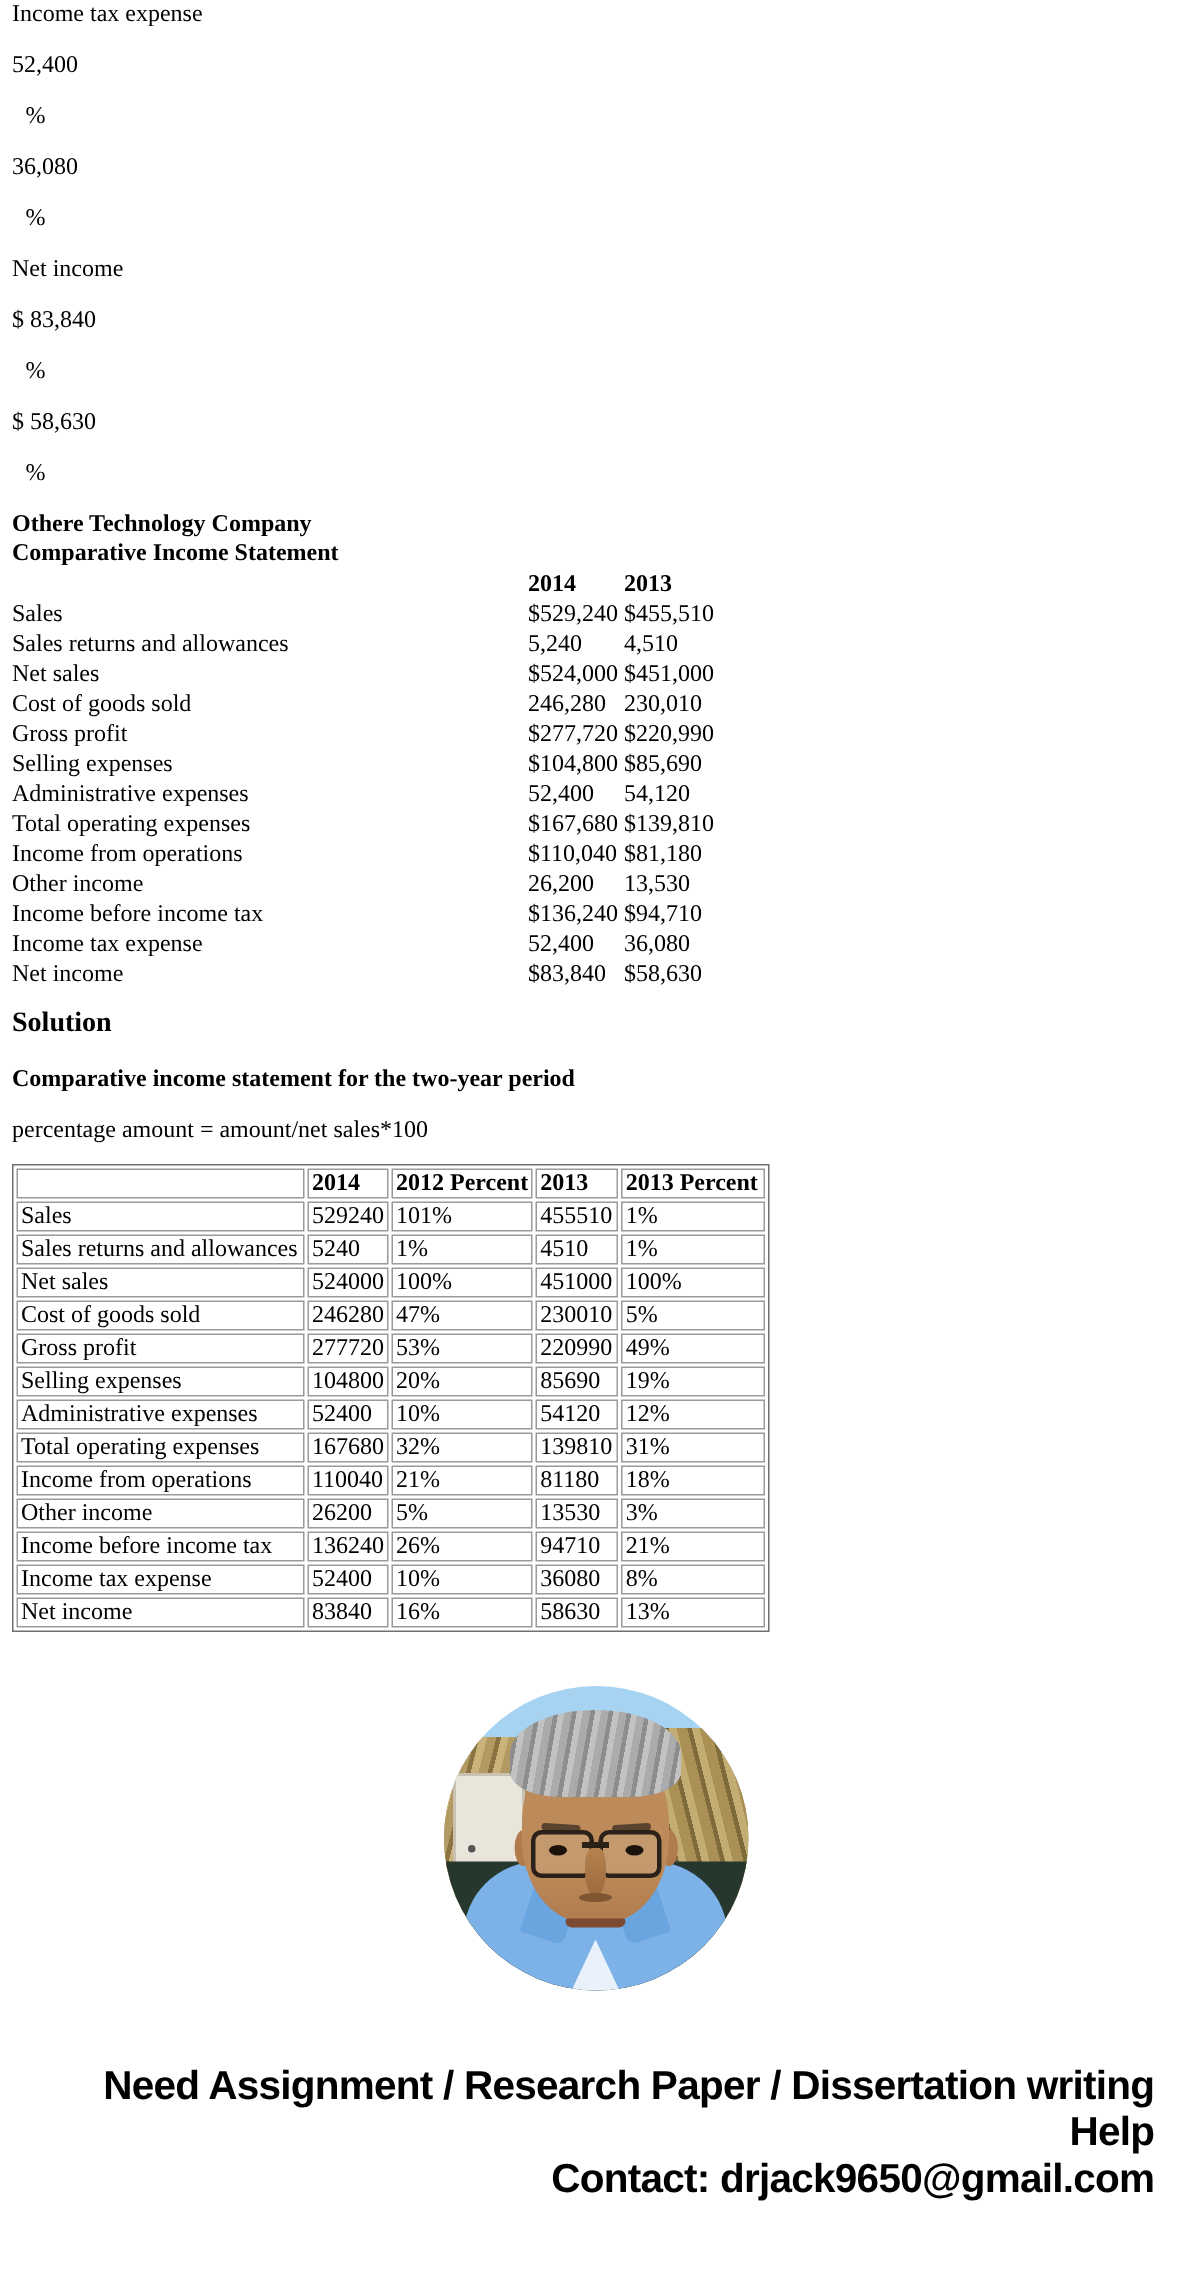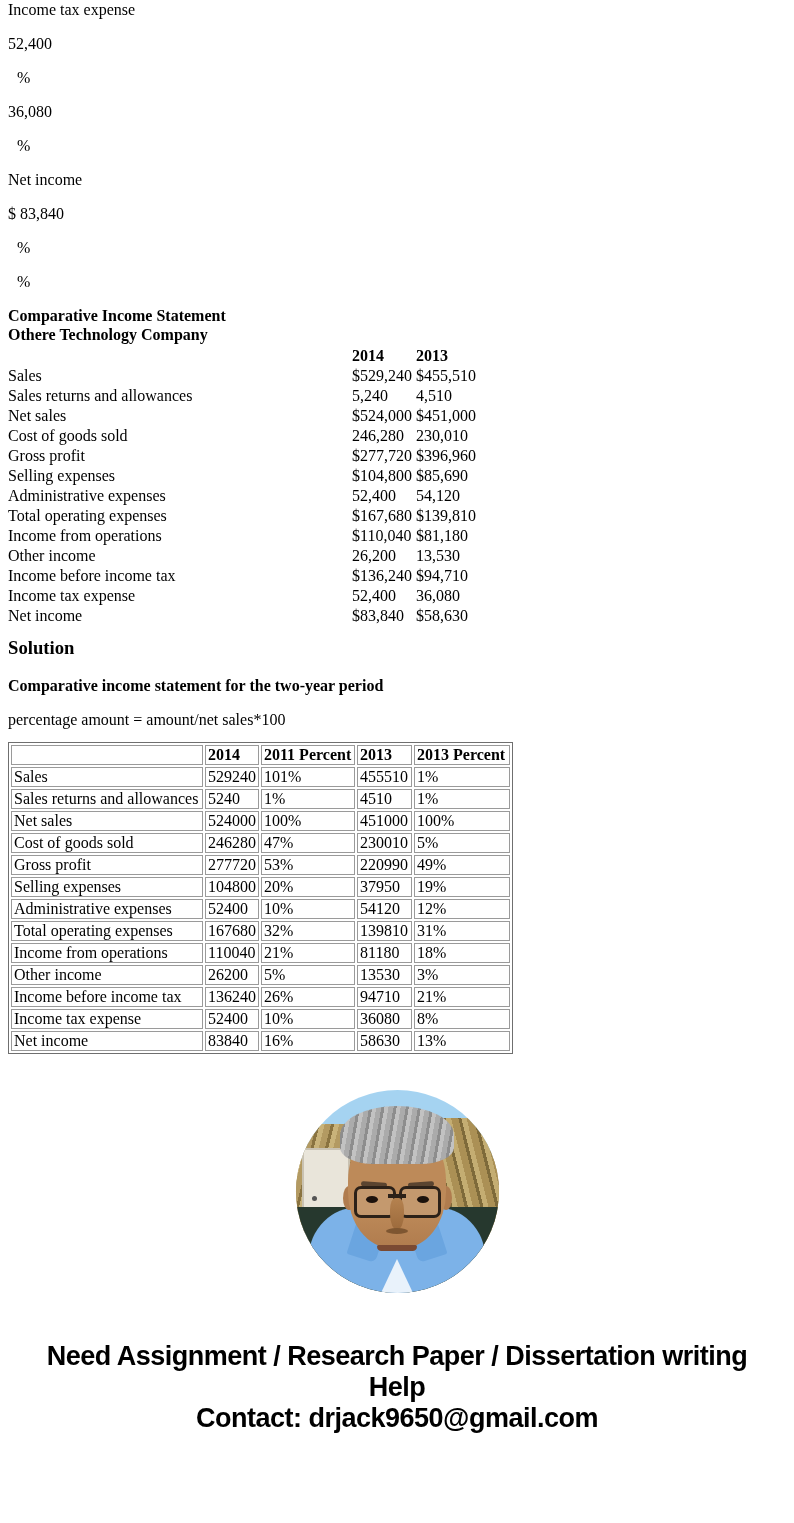--- a/index.html
+++ b/index.html
@@ -88,21 +88,21 @@
     background:#7e5631; border-radius:50%; }
   .mouth { left:50%; top:155px; transform:translateX(-50%); width:40px; height:6px;
     background:#7a4a33; border-radius:3px 3px 8px 8px; }
 
   
   .footer {
     margin:48px auto 0 auto; max-width:745px; text-align:center;
     font-family:"Liberation Sans", sans-serif; font-weight:bold;
     font-size:27px; line-height:31px; letter-spacing:-0.5px; color:#000;
   }
-  .footer p { margin:0; }
+  .footer p { margin:0;text-align:right; }
 </style>
 </head>
 <body>
 
 <div>
 
     <p class="doc-line">Income tax expense</p>
 
     <p class="doc-line">52,400</p>
 
@@ -111,28 +111,29 @@
     <p class="doc-line">36,080</p>
 
     <p class="doc-line indent">%</p>
 
     <p class="doc-line">Net income</p>
 
     <p class="doc-line">$ 83,840</p>
 
     <p class="doc-line indent">%</p>
 
+    <p class="doc-line">$ 58,630</p>
 
     <p class="doc-line indent">%</p>
 
 </div>
 
 <div class="statement-heading">
+  <div>Othere Technology Company</div>
   <div>Comparative Income Statement</div>
-  <div>Othere Technology Company</div>
 </div>
 
 <table class="statement">
   <thead>
     <tr>
       <td class="c1"></td>
       <td class="c2 b">2014</td>
       <td class="b">2013</td>
     </tr>
   </thead>
@@ -158,21 +159,21 @@
 
       <tr>
         <td class="c1">Cost of goods sold</td>
         <td class="c2">246,280</td>
         <td>230,010</td>
       </tr>
 
       <tr>
         <td class="c1">Gross profit</td>
         <td class="c2">$277,720</td>
-        <td>$396,960</td>
+        <td>$220,990</td>
       </tr>
 
       <tr>
         <td class="c1">Selling expenses</td>
         <td class="c2">$104,800</td>
         <td>$85,690</td>
       </tr>
 
       <tr>
         <td class="c1">Administrative expenses</td>
@@ -221,21 +222,21 @@
 
 <h3 class="solution">Solution</h3>
 <p class="subhead">Comparative income statement for the two-year period</p>
 <p class="formula">percentage amount = amount/net sales*100</p>
 
 <table class="cmp">
   <thead>
     <tr>
       <th class="w1"></th>
       <th class="w2">2014</th>
-      <th class="w3">2011 Percent</th>
+      <th class="w3">2012 Percent</th>
       <th class="w4">2013</th>
       <th class="w5">2013 Percent</th>
     </tr>
   </thead>
   <tbody>
 
       <tr>
         <td class="w1">Sales</td>
         <td class="w2">529240</td>
         <td class="w3">101%</td>
@@ -272,21 +273,21 @@
         <td class="w2">277720</td>
         <td class="w3">53%</td>
         <td class="w4">220990</td>
         <td class="w5">49%</td>
       </tr>
 
       <tr>
         <td class="w1">Selling expenses</td>
         <td class="w2">104800</td>
         <td class="w3">20%</td>
-        <td class="w4">37950</td>
+        <td class="w4">85690</td>
         <td class="w5">19%</td>
       </tr>
 
       <tr>
         <td class="w1">Administrative expenses</td>
         <td class="w2">52400</td>
         <td class="w3">10%</td>
         <td class="w4">54120</td>
         <td class="w5">12%</td>
       </tr>

